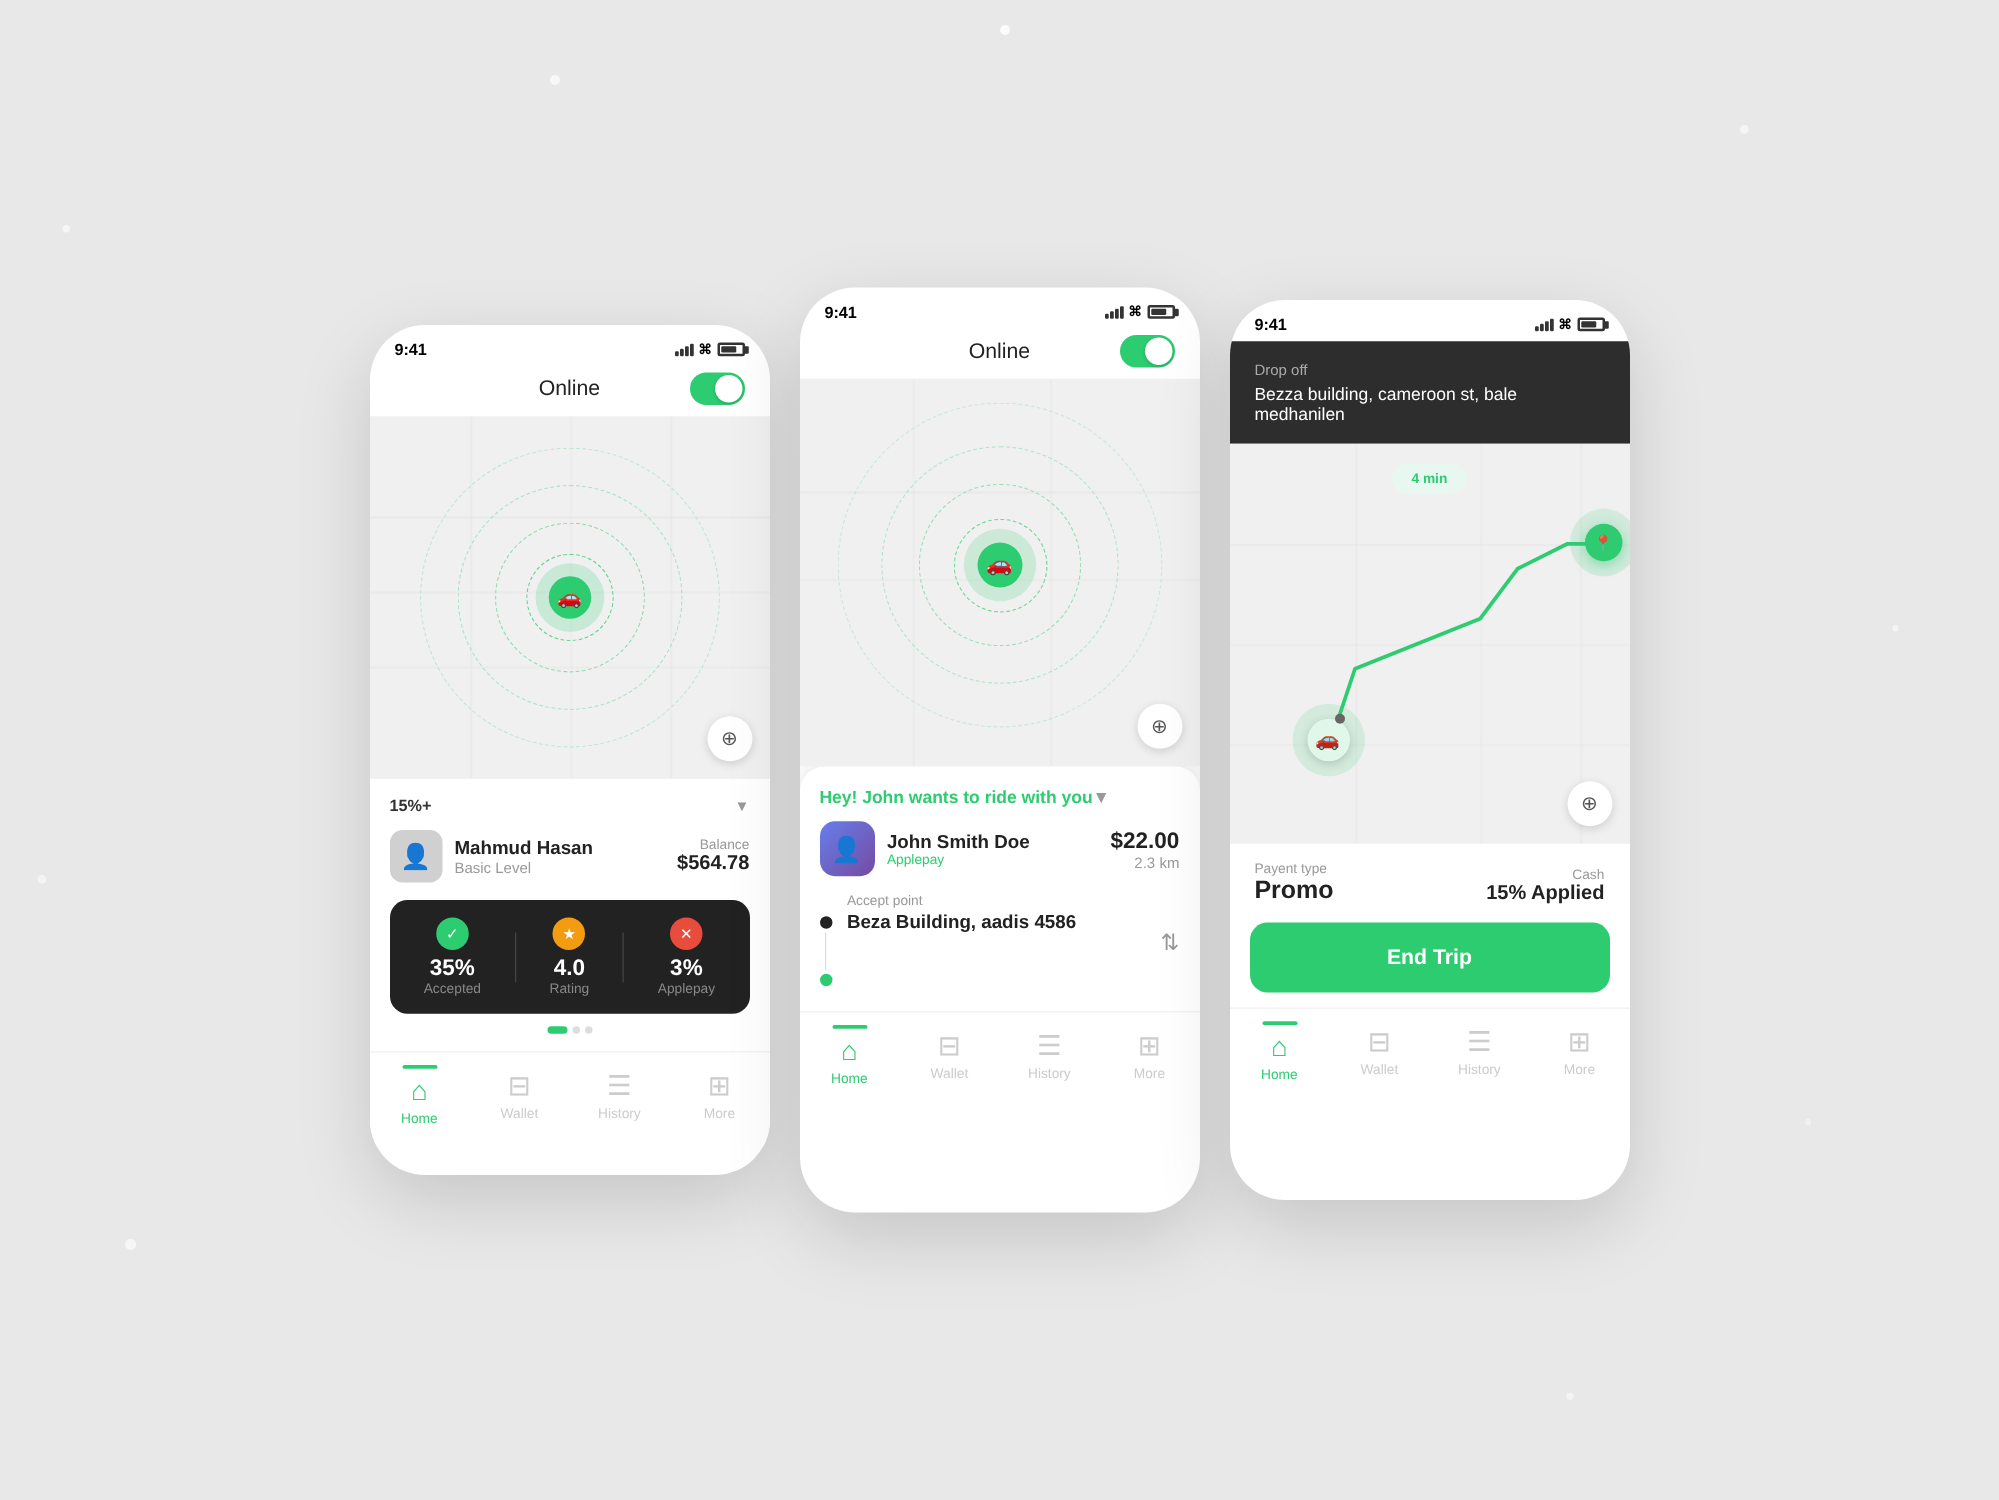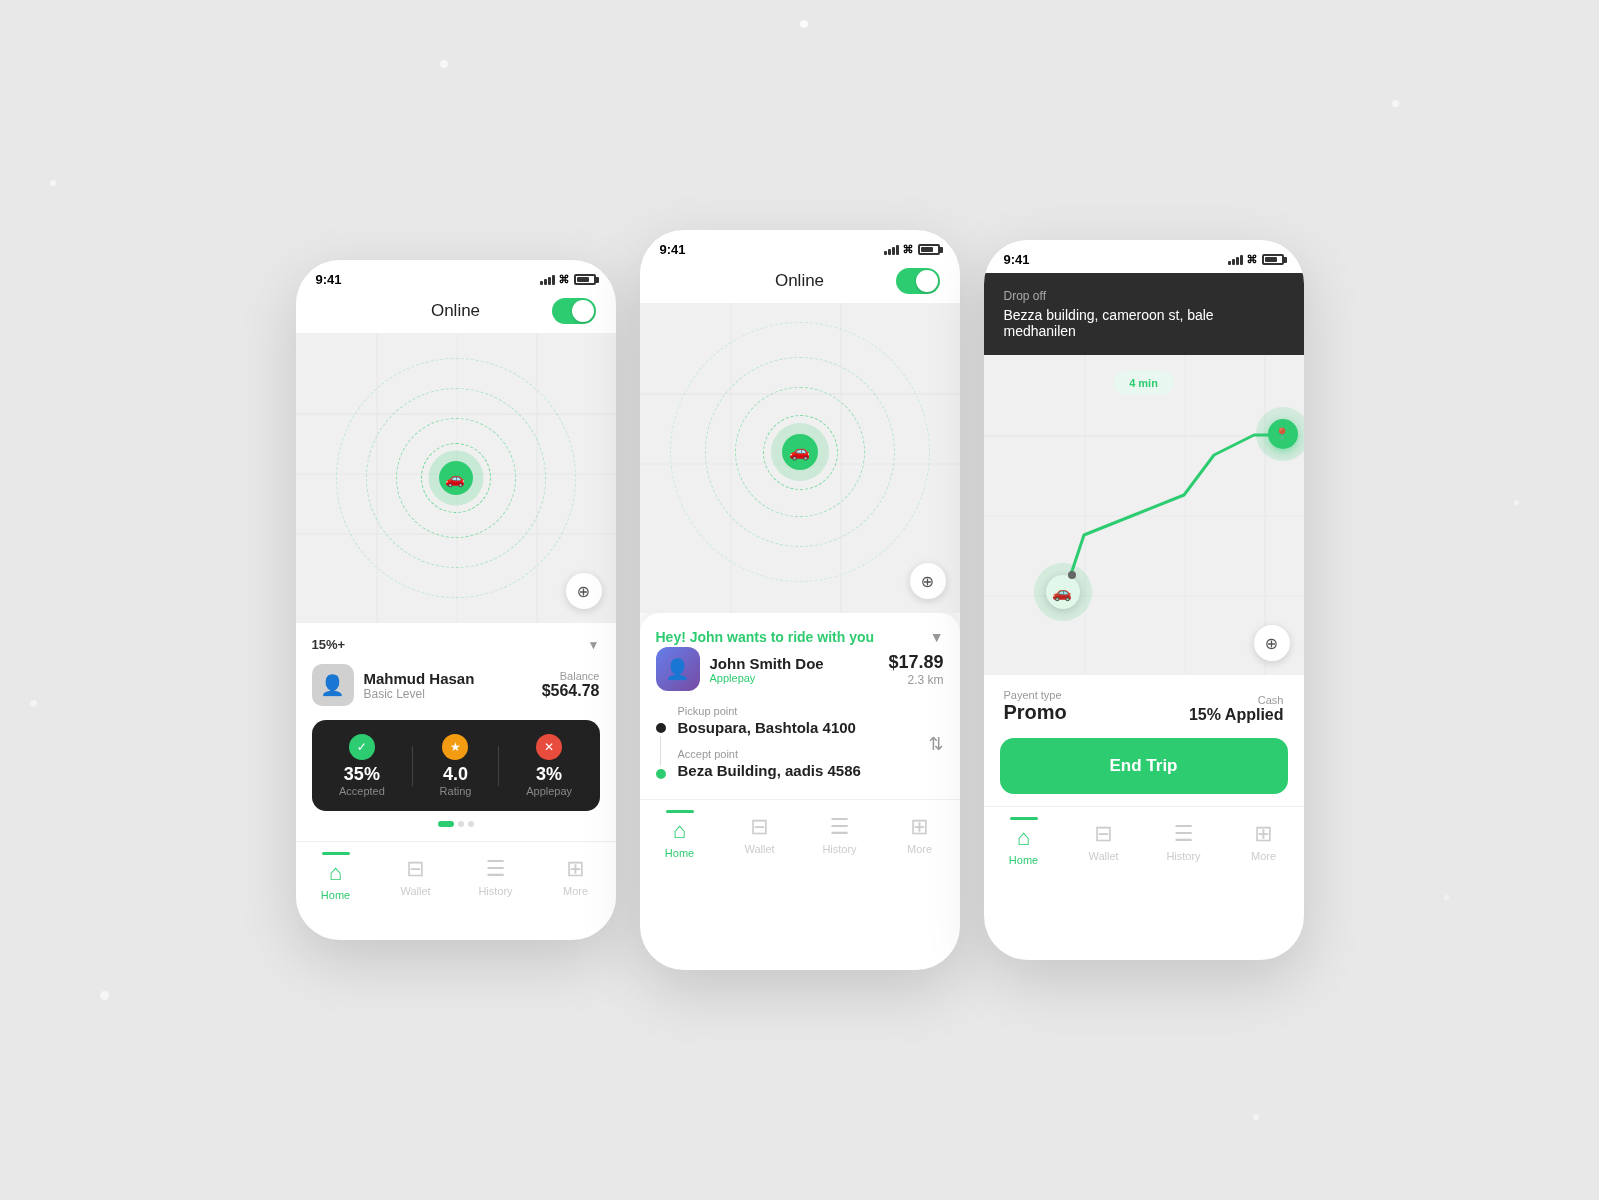--- a/index.html
+++ b/index.html
@@ -275,22 +275,21 @@
     
     .ride-request-panel {
       background: white;
       border-radius: 20px 20px 0 0;
       padding: 16px;
       box-shadow: 0 -4px 20px rgba(0,0,0,0.1);
     }
     .request-header {
       display: flex;
       align-items: center;
-      justify-content: space-between;
-      margin-bottom: 2px;
+      margin-bottom: 12px;
     }
     .request-title {
       font-size: 14px;
       font-weight: 600;
       color: #2ecc71;
     }
     .passenger-row {
       display: flex;
       align-items: center;
       justify-content: space-between;
@@ -585,36 +584,32 @@
 
       <div class="passenger-row">
         <div class="passenger-info">
           <div class="passenger-avatar">👤</div>
           <div>
             <div class="passenger-name">John Smith Doe</div>
             <div class="passenger-pay">Applepay</div>
           </div>
         </div>
         <div class="fare-col">
-          <div class="fare-amount">$17.89</div>
+          <div class="fare-amount">$22.00</div>
           <div class="fare-dist">2.3 km</div>
         </div>
       </div>
 
       <div style="position:relative;display:flex;gap:12px;align-items:stretch;">
         <div style="display:flex;flex-direction:column;align-items:center;padding-top:18px;gap:3px;">
           <div style="width:10px;height:10px;border-radius:50%;background:#222;border:2px solid #222;"></div>
           <div style="width:1.5px;flex:1;background:#ddd;min-height:30px;"></div>
           <div style="width:10px;height:10px;border-radius:50%;background:#2ecc71;border:2px solid #2ecc71;margin-bottom:4px;"></div>
         </div>
         <div style="flex:1;">
-          <div style="margin-bottom:12px;">
-            <div class="pickup-label">Pickup point</div>
-            <div class="pickup-address">Bosupara, Bashtola 4100</div>
-          </div>
           <div>
             <div class="pickup-label">Accept point</div>
             <div class="pickup-address">Beza Building, aadis 4586</div>
           </div>
         </div>
         <div style="position:absolute;right:0;top:50%;transform:translateY(-50%);color:#999;font-size:18px;cursor:pointer;">⇅</div>
       </div>
 
     </div>
 

